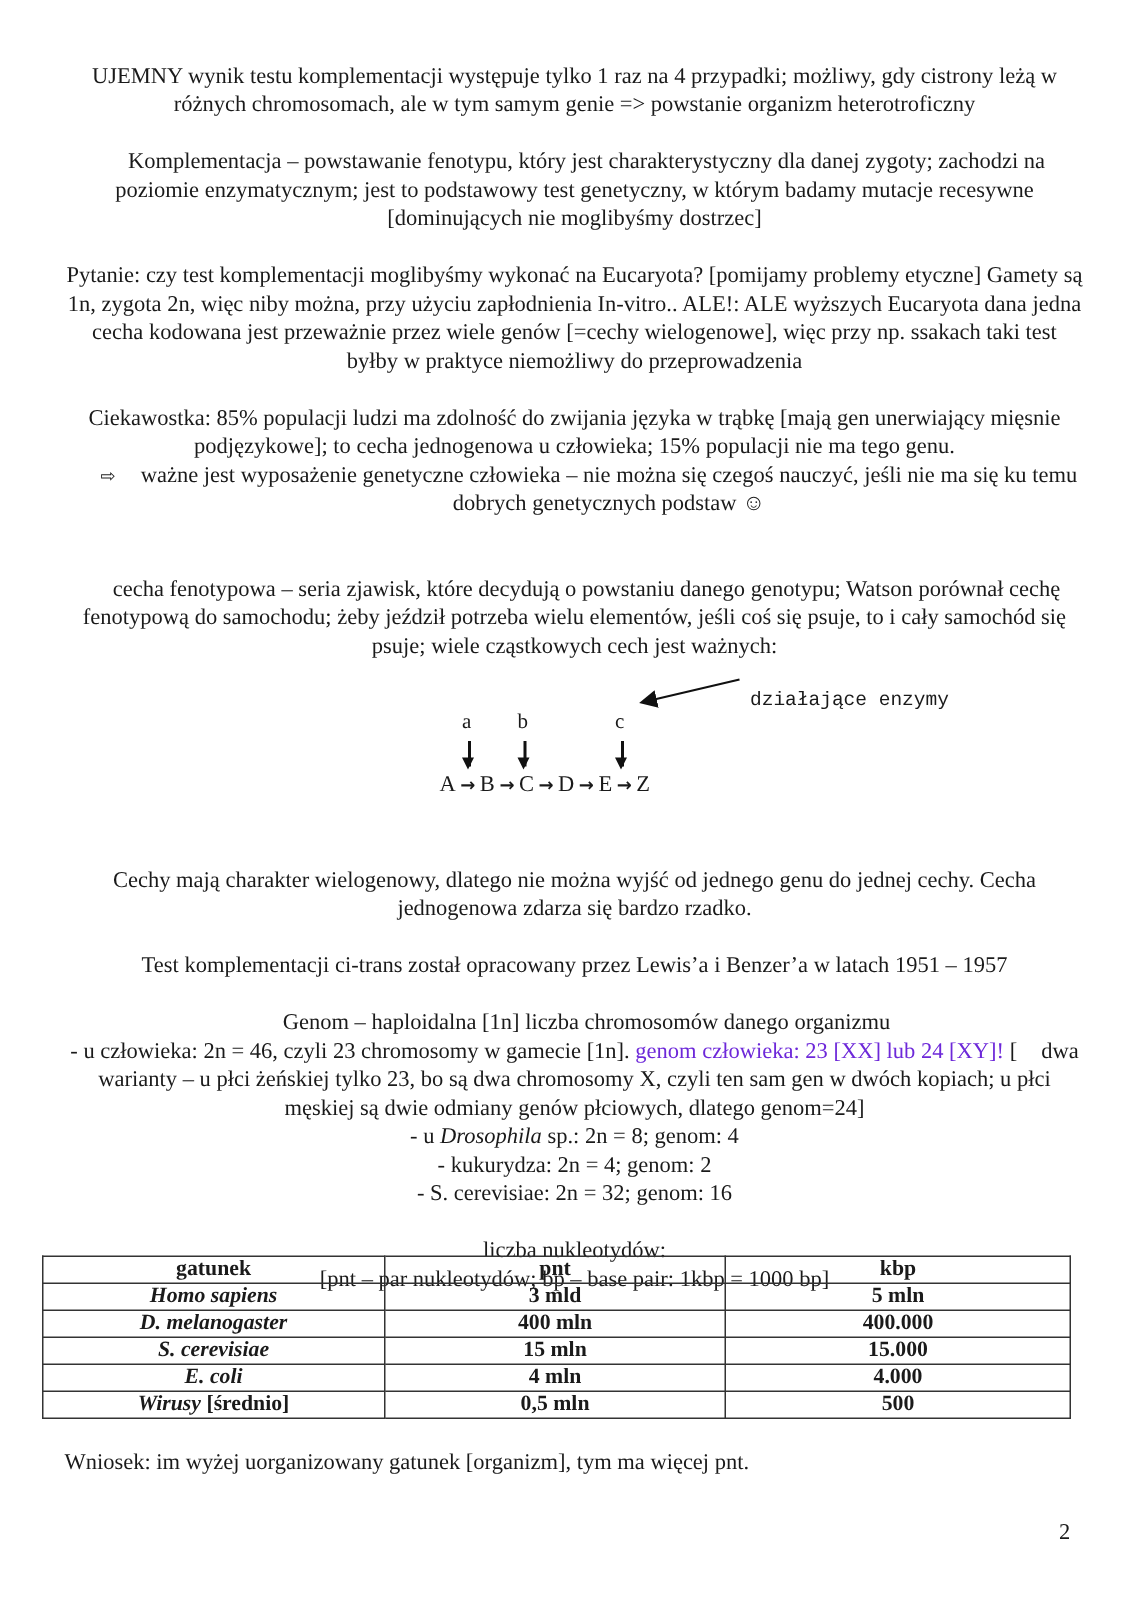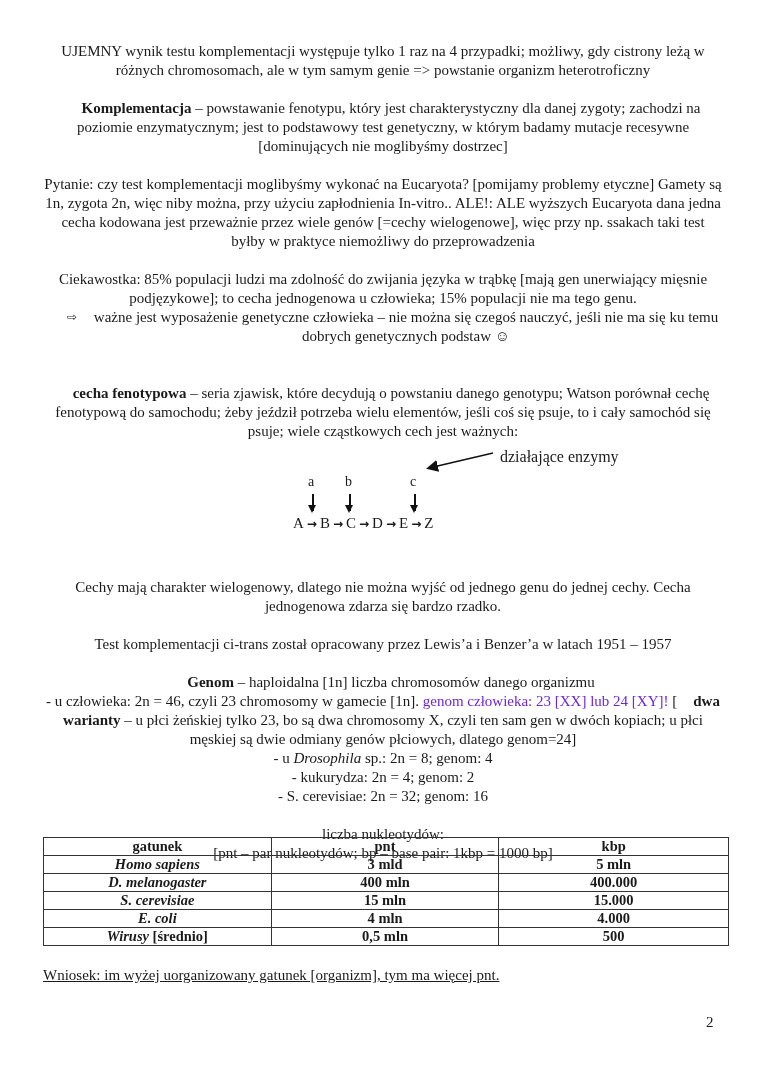--- a/index.html
+++ b/index.html
@@ -4,36 +4,36 @@
   <style>
     html, body { margin: 0; padding: 0; background: #ffffff; }
     body {
       width: 760px; height: 1075px; position: relative; overflow: hidden;
       font-family: "Liberation Serif", serif; font-size: 15px; color: #1a1a1a;
     }
     .page { position: absolute; left: 43px; top: 42px; width: 680px; line-height: 19px; }
     p { margin: 0; text-align: center; }
     .gap { height: 19px; }
     .gap2 { height: 38px; }
-    b { font-weight: bold; margin-left: 16px; }
+    b { font-weight: normal; margin-left: 16px; }
     .red { color: #6d28d9; }
     .bullet { position: relative; padding-left: 46px; }
     .bullet .sym { position: absolute; left: 24px; top: 0; font-family: "DejaVu Sans", sans-serif; font-size: 12px; }
     .diagram { position: relative; height: 130px; }
     .diagram .lbl { position: absolute; font-size: 14px; }
     .diagram .darr { position: absolute; width: 1.5px; background: #111; }
     .diagram .darr::after {
       content: ""; position: absolute; left: -4px; bottom: -2px;
       border-left: 4.5px solid transparent; border-right: 4.5px solid transparent; border-top: 8px solid #111;
     }
     .diagram .chain { position: absolute; left: 250px; top: 73px; font-size: 15px; white-space: nowrap; }
     .diagram .chain .ar { font-family: "DejaVu Sans", sans-serif; font-weight: bold; font-size: 12px; margin: 0 3px; }
-    .diagram .enz { position: absolute; left: 457px; top: 6px; font-size: 16px; }
+    .diagram .enz { position: absolute; left: 457px; top: 16px; font-size: 13px; font-family: Liberation Mono, monospace; }
     .diagram svg { position: absolute; left: 0; top: 0; }
-    table { position: absolute; left: 43px; top: 837px; width: 686px; border-collapse: collapse; font-size: 14.5px; }
+    table { position: absolute; left: 28px; top: 837px; width: 686px; border-collapse: collapse; font-size: 14.5px; }
     td, th { border: 1px solid #333; text-align: center; padding: 0; height: 17px; line-height: 17px; font-weight: bold; }
     th { font-weight: bold; }
     td.sp { font-style: italic; }
     td.sp span.normal { font-style: normal; }
     .pageno { position: absolute; left: 706px; top: 1014px; font-size: 15px; }
   </style>
 </head>
 <body>
 
 <div class="page">
@@ -119,15 +119,15 @@
       <td>4.000</td>
     </tr>
     <tr>
       <td class="sp"><span>Wirusy</span><span class="normal"> [średnio]</span></td>
       <td>0,5 mln</td>
       <td>500</td>
     </tr>
   </tbody>
 </table>
 
-<p style="position:absolute; left:43px; top:966px; margin:0; line-height:19px;text-decoration:underline;">Wniosek: im wyżej uorganizowany gatunek [organizm], tym ma więcej pnt.</p>
+<p style="position:absolute; left:43px; top:966px; margin:0; line-height:19px;">Wniosek: im wyżej uorganizowany gatunek [organizm], tym ma więcej pnt.</p>
 
 <div class="pageno">2</div>
 
 </body></html>

